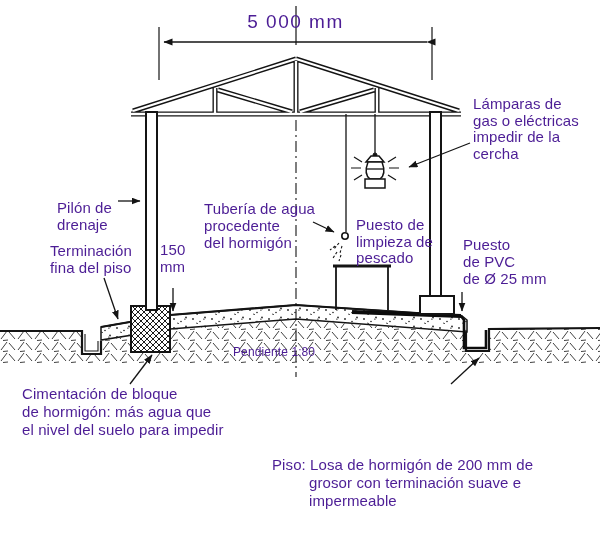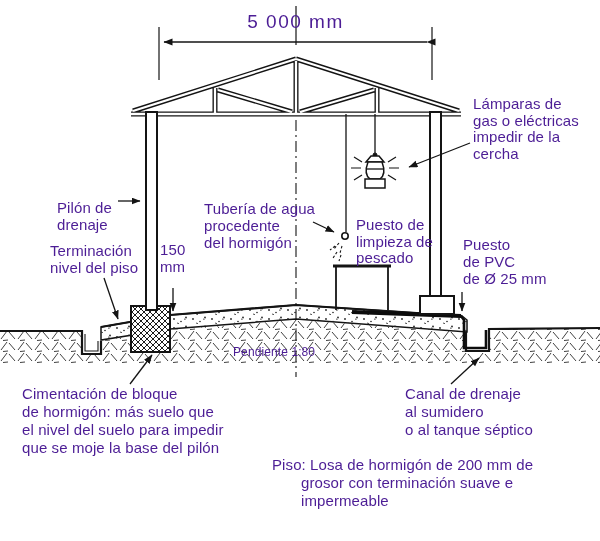--- a/index.html
+++ b/index.html
@@ -4,21 +4,21 @@
 <style>
   html,body{margin:0;padding:0;background:#fff}
   .canvas{position:relative;width:600px;height:541px;background:#fff;overflow:hidden;
           font-family:"Liberation Sans",sans-serif;color:#4c1d95}
   .canvas svg{position:absolute;left:0;top:0}
   .lbl{position:absolute;font-size:15px;line-height:16.5px;letter-spacing:.1px;white-space:nowrap}
   .lbl span{display:block}
   .para{line-height:18px}
   .dim{font-size:19px;letter-spacing:1.5px;text-align:center}
   .slope{font-size:12px}
-  .piso span:nth-child(n+2){margin-left:29px}
+  .piso span:nth-child(n+2){margin-left:37px}
 </style>
 </head>
 <body>
 
 <div class="canvas">
 
 <svg width="600" height="541" viewBox="0 0 600 541">
   <defs>
     <marker id="ah" markerUnits="userSpaceOnUse" markerWidth="10" markerHeight="8" refX="8.5" refY="3.5" orient="auto">
       <path d="M0,0 L9,3.5 L0,7 Z" fill="#141414"></path>
@@ -128,21 +128,21 @@
   <span>cercha</span>
 </div>
 
 <div class="lbl" style="left:57px;top:200px">
   <span>Pilón de</span>
   <span>drenaje</span>
 </div>
 
 <div class="lbl" style="left:50px;top:243px">
   <span>Terminación</span>
-  <span>nivel del piso</span>
+  <span>fina del piso</span>
 </div>
 
 <div class="lbl" style="left:160px;top:242px">
   <span>150</span>
   <span>mm</span>
 </div>
 
 <div class="lbl" style="left:204px;top:200px;line-height:17px">
   <span>Tubería de agua</span>
   <span>procedente</span>
@@ -158,30 +158,24 @@
 <div class="lbl" style="left:463px;top:236px;line-height:17px">
   <span>Puesto</span>
   <span>de PVC</span>
   <span>de Ø 25 mm</span>
 </div>
 
 <div class="lbl slope" style="left:233px;top:344px">Pendiente 1:80</div>
 
 <div class="lbl para" style="left:22px;top:385px">
   <span>Cimentación de bloque</span>
-  <span>de hormigón: más suelo que</span>
+  <span>de hormigón: más agua que</span>
   <span>el nivel del suelo para impedir</span>
-  <span>que se moje la base del pilón</span>
 </div>
 
-<div class="lbl para" style="left:405px;top:385px">
-  <span>Canal de drenaje</span>
-  <span>al sumidero</span>
-  <span>o al tanque séptico</span>
-</div>
 
 <div class="lbl para piso" style="left:272px;top:456px">
   <span>Piso: Losa de hormigón de 200 mm de</span>
   <span>grosor con terminación suave e</span>
   <span>impermeable</span>
 </div>
 
 </div>
 
 </body></html>

